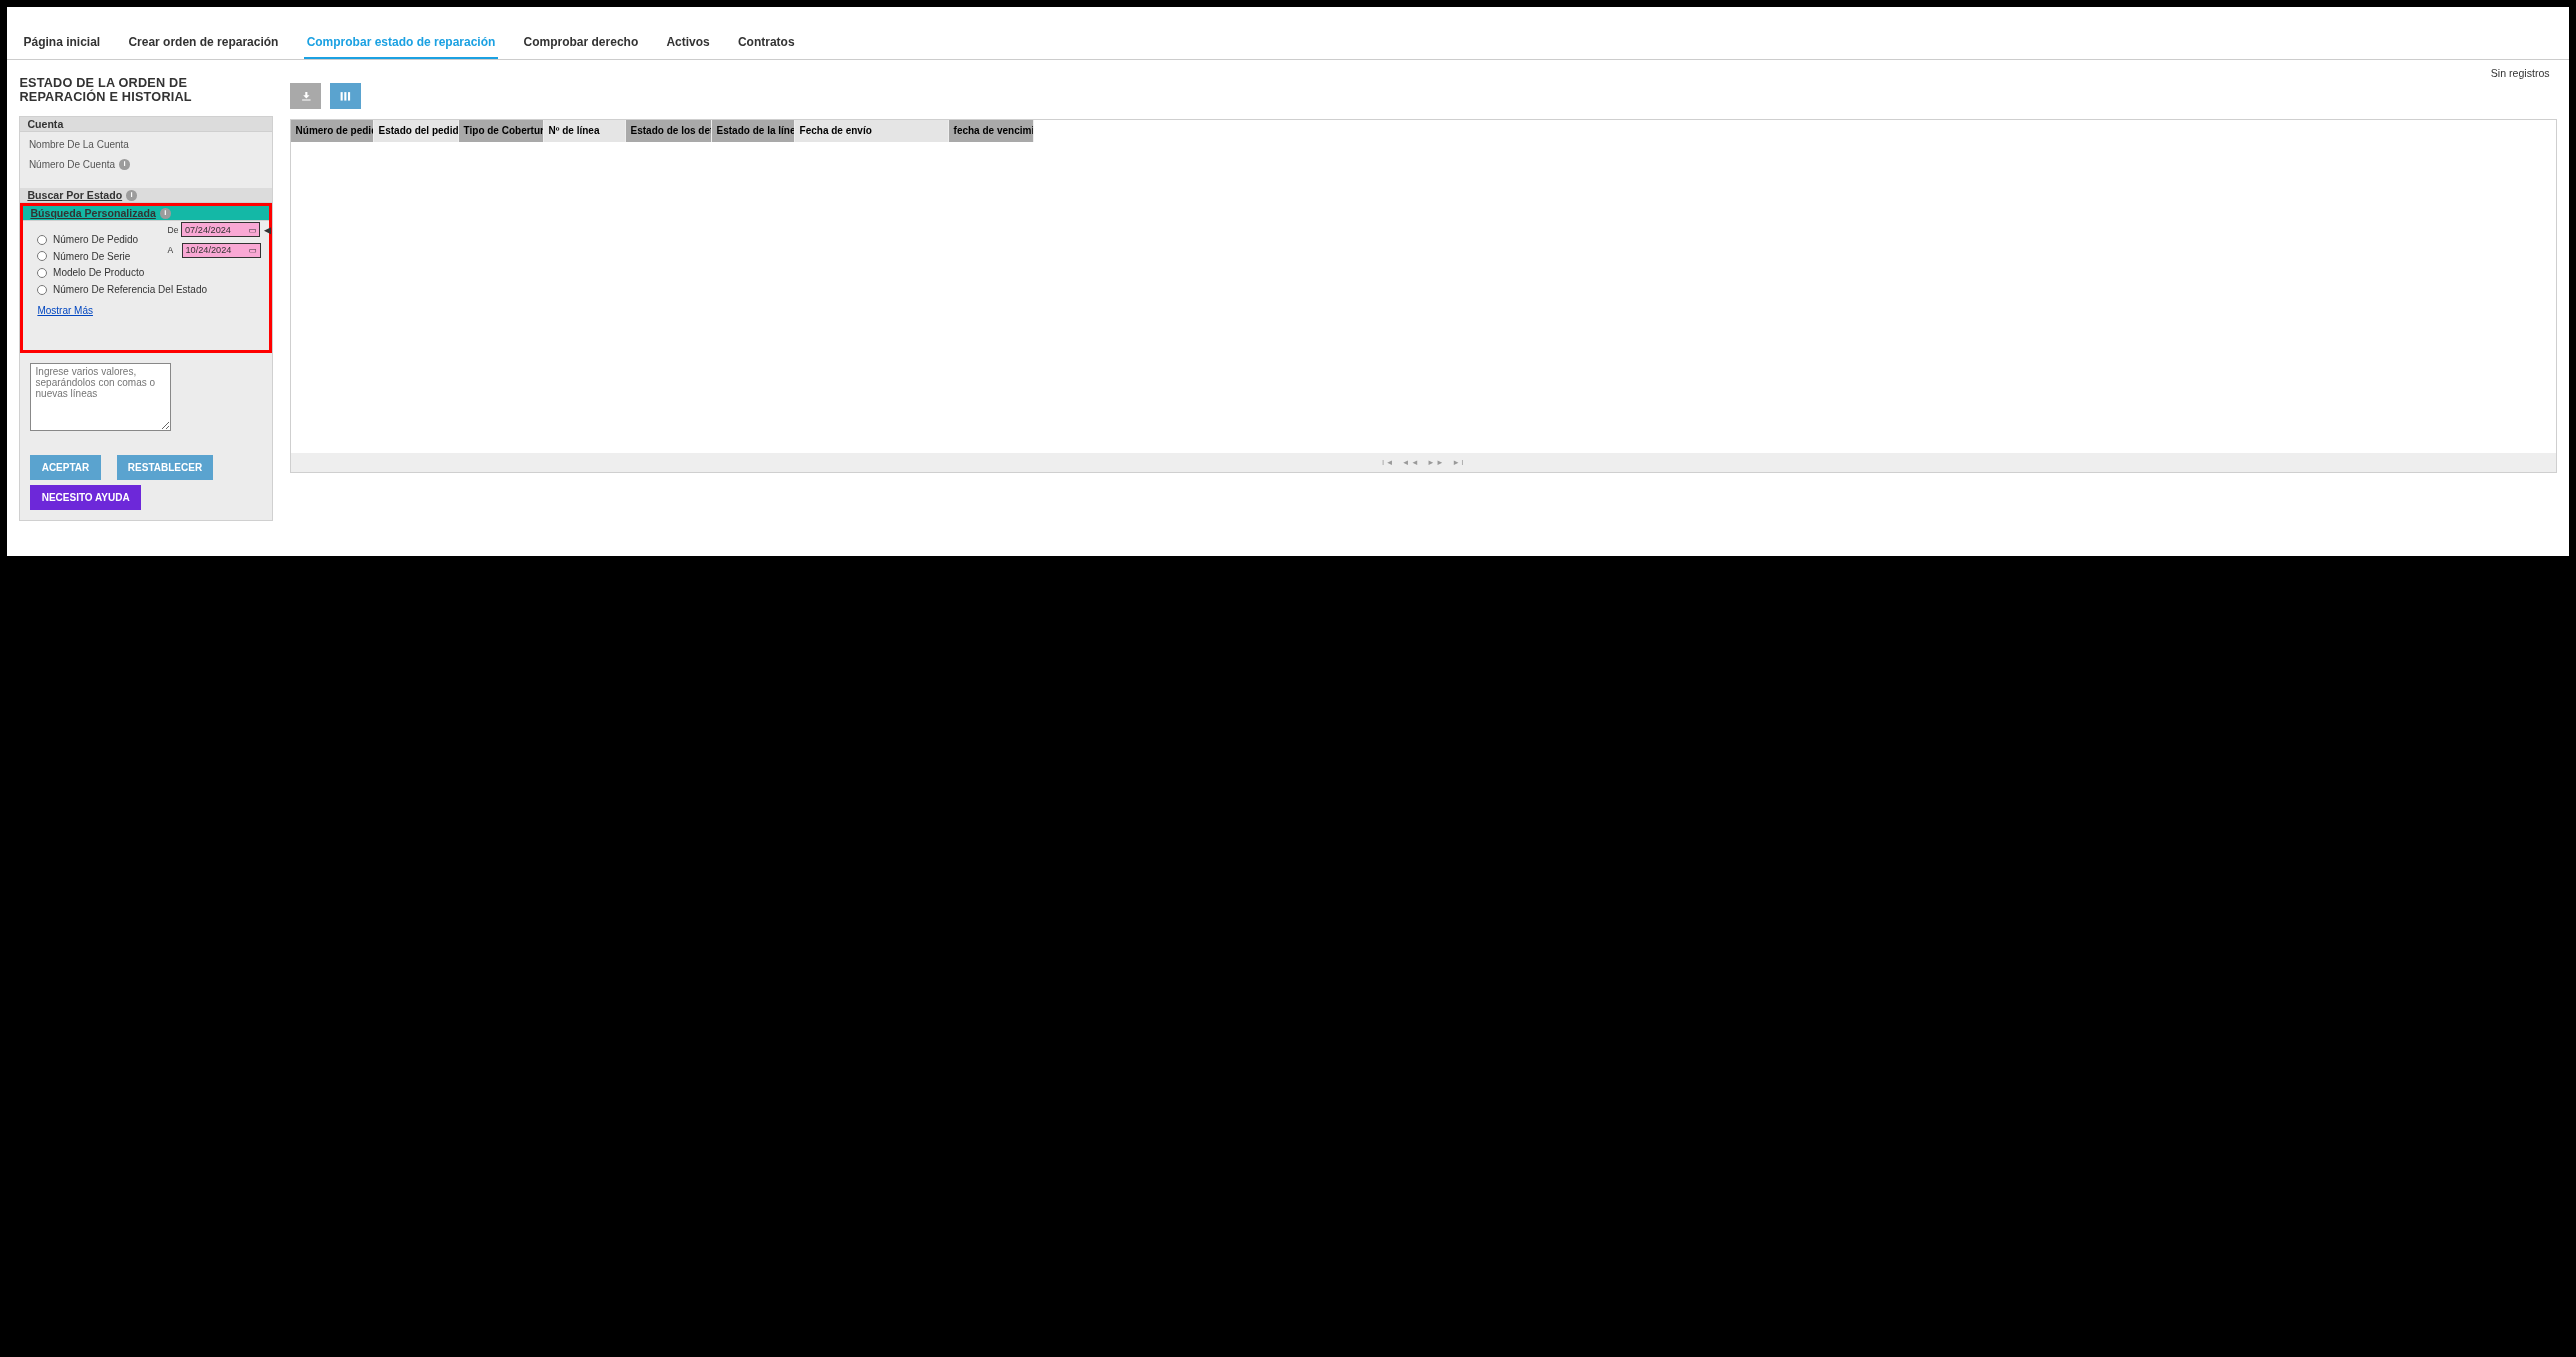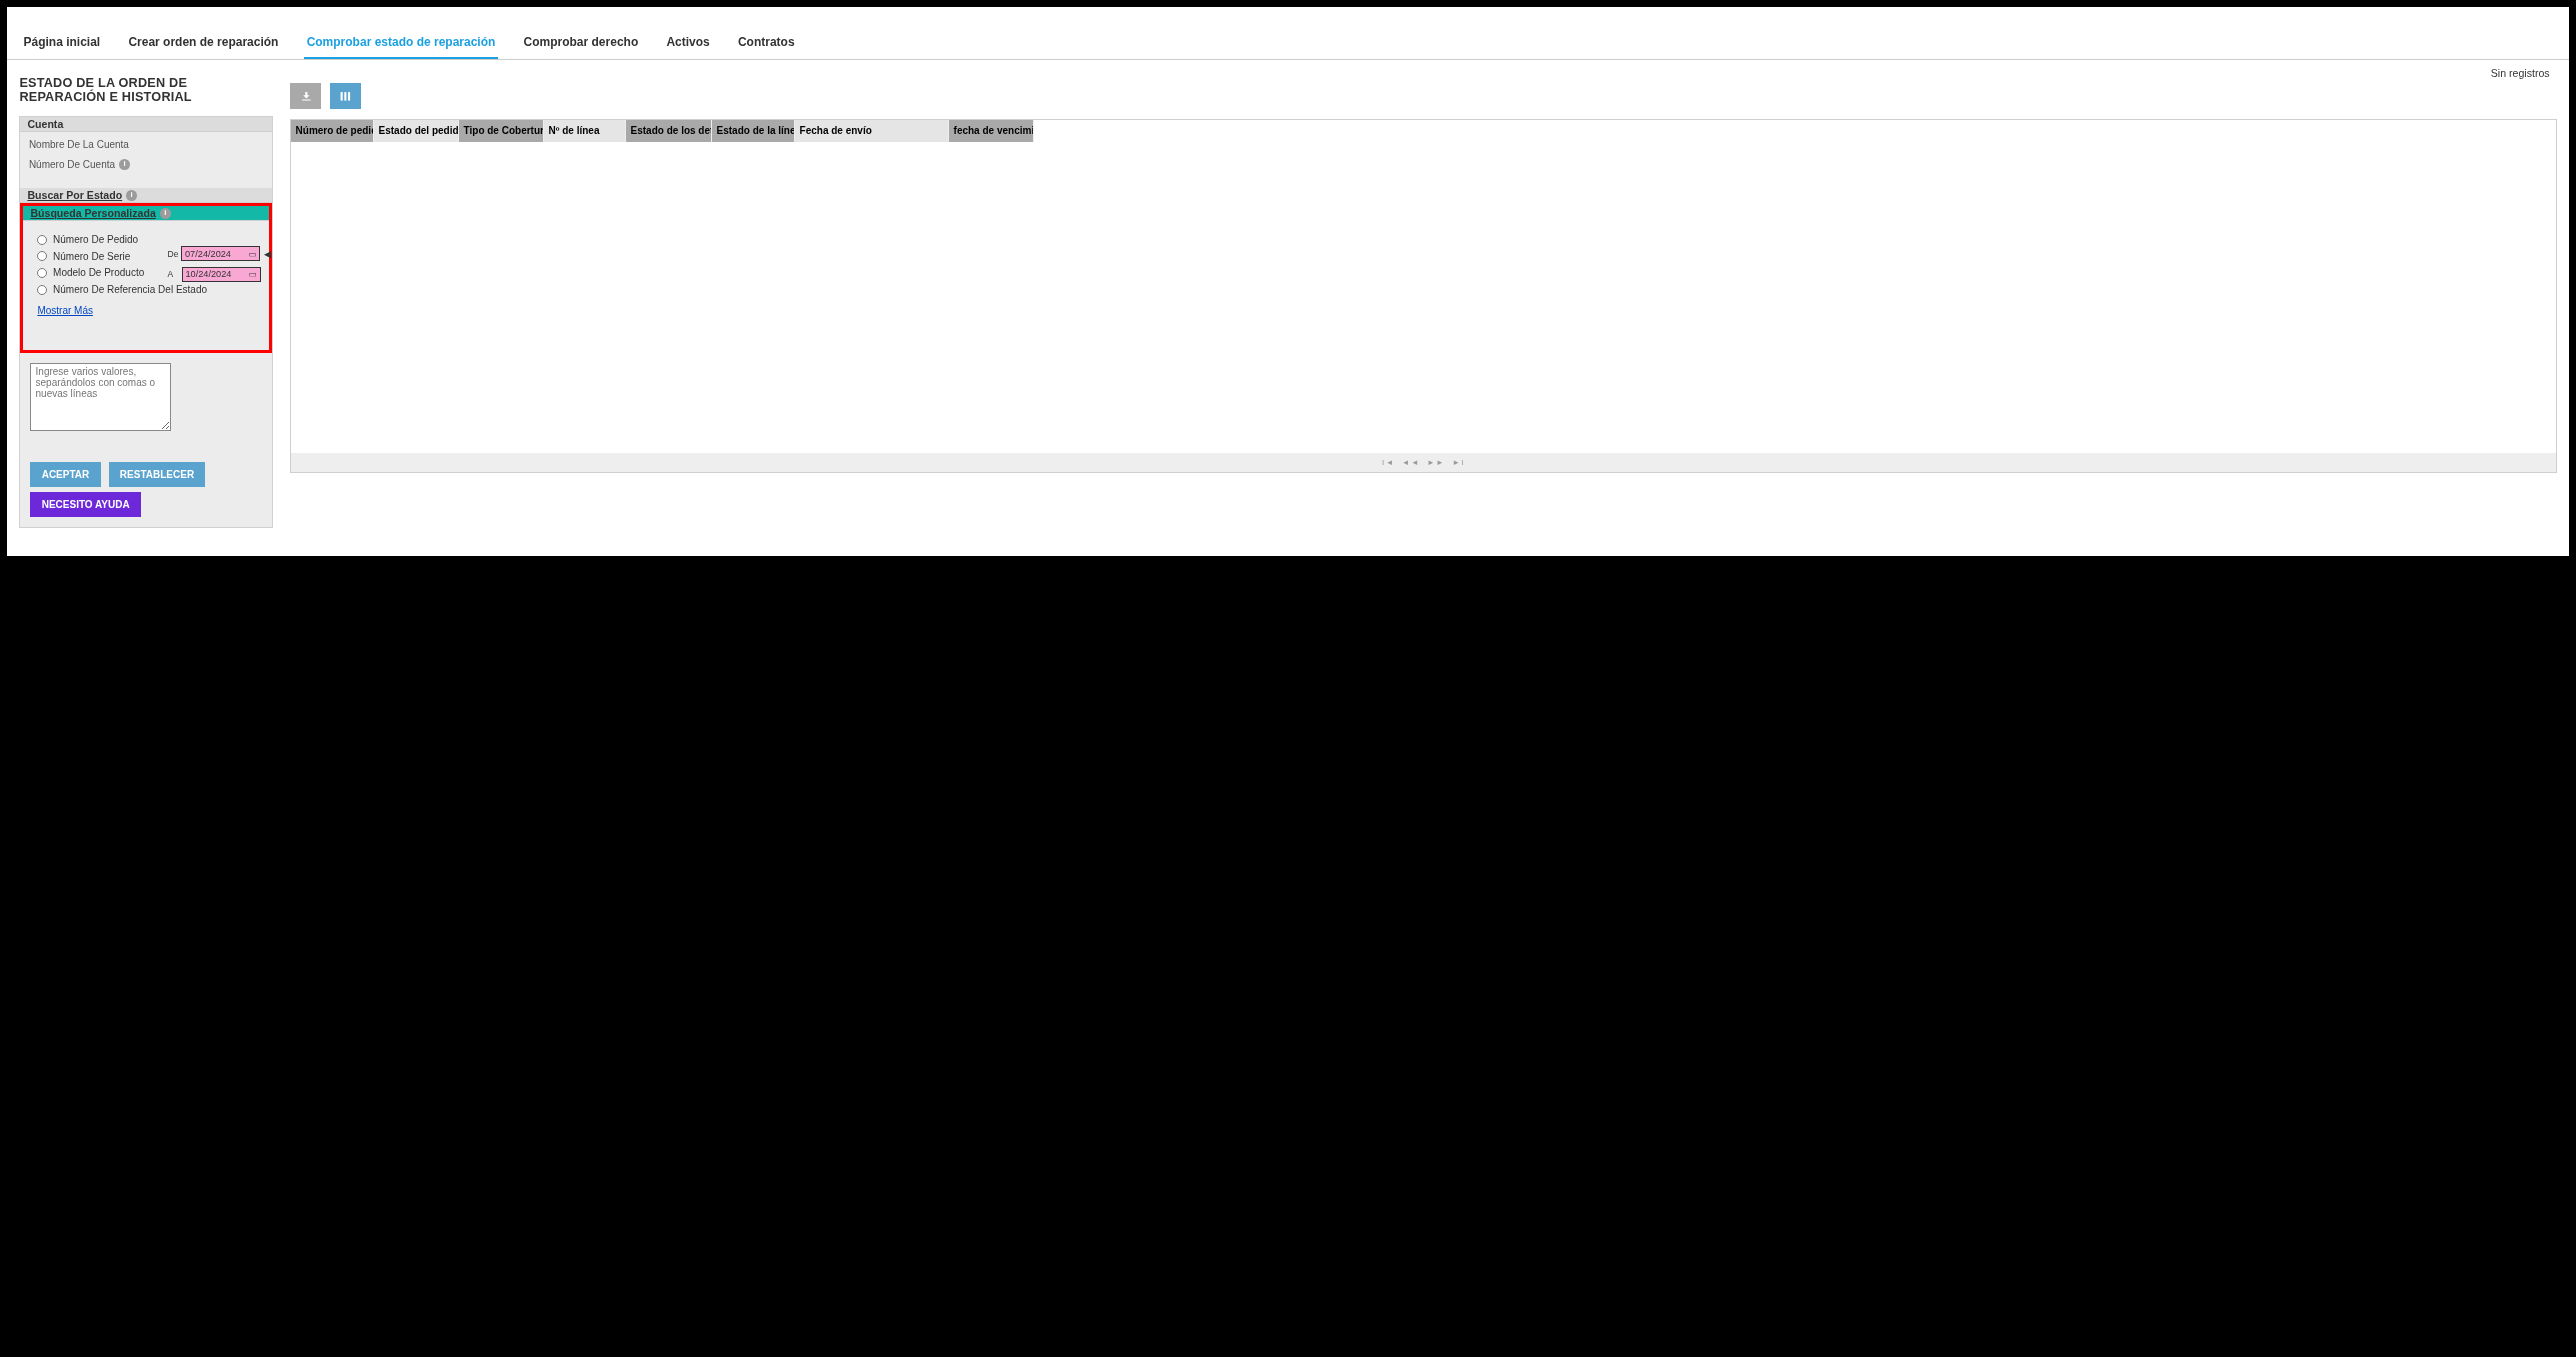--- a/index.html
+++ b/index.html
@@ -19,30 +19,30 @@
   .section-head { background: #dcdcdc; padding: 1px 7px; font-weight: bold; font-size: 10.6px; color: #333; border-bottom: 0.7px solid #cfcfcf; display: flex; align-items: center; gap: 4.2px; }
   .section-head .underline { text-decoration: underline; }
   .info-icon { display:inline-flex; width:10.6px; height:10.6px; border-radius:50%; background:#9c9c9c; color:#fff; font-size:7.8px; font-weight:bold; align-items:center; justify-content:center; line-height:1; }
   .account-body { padding: 7px 8.5px 10px 8.5px; font-size: 10px; color: #555; }
   .account-body div { margin-bottom: 8.5px; display:flex; align-items:center; gap:4.2px; }
   
   .highlight { border: 3.5px solid #ff0000; padding-bottom: 28px; position: relative; }
   .custom-body { padding: 12.7px 5.7px 5.7px 14px; font-size: 10px; color: #333; position: relative; }
   .radio-row { display:flex; align-items:center; gap:5.7px; margin-bottom:5.7px; }
   .radio-row input[type=radio] { width:10px; height:10px; }
-  .date-block { position:absolute; right: -4.2px; top: 25px; font-size: 9.2px; display:flex; flex-direction:column; gap:5.7px; padding-right: 2.8px;}
+  .date-block { position:absolute; right: -4.2px; top: 1px; font-size: 9.2px; display:flex; flex-direction:column; gap:5.7px; padding-right: 2.8px;}
   .date-line { display:flex; align-items:center; gap:2.8px; }
   .date-input { width: 79px; border:0.7px solid #333; padding:1.4px 2.8px; font-size:9.2px; display:flex; justify-content:space-between; align-items:center; background:#f9a8d4; }
   .cal-icon { font-size:8.5px; }
   .collapse-caret { position:absolute; right:-14px; top:11.3px; font-size:12.7px; font-weight:bold; cursor:pointer; }
   .show-more { color:#0046c0; text-decoration: underline; font-size:10px; cursor:pointer; margin-top:4.2px; display:inline-block; }
   
   .lower-side { padding: 10px; }
   .multi-input { width: 141px; height: 68px; border:0.7px solid #888; background:#fff; padding:2.8px 4.2px; font-size:10px; color:#888; resize: both; overflow:auto; }
-  .btn-row { margin-top: 29px; display:flex; gap:8px; }
+  .btn-row { margin-top: 22px; display:flex; gap:16px; }
   .btn { border:none; color:#fff; font-size:10px; font-weight:bold; padding:7px 11.3px; cursor:pointer; }
   .btn-light { background:#5aa3cf; }
   .btn-primary { background:#6d28d9; margin-top:5px; }
   
   
   .main { flex: 1; position: relative; }
   .top-right { text-align: right; font-size: 10.6px; color:#333; margin-bottom: 4.2px; padding-right: 7px; }
   .toolbar { display:flex; gap:8.5px; margin-bottom: 10px; }
   .tool-btn { width:31px; height:25.4px; display:flex; align-items:center; justify-content:center; cursor:pointer; }
   .tool-btn.gray { background:#a9a9a9; }

